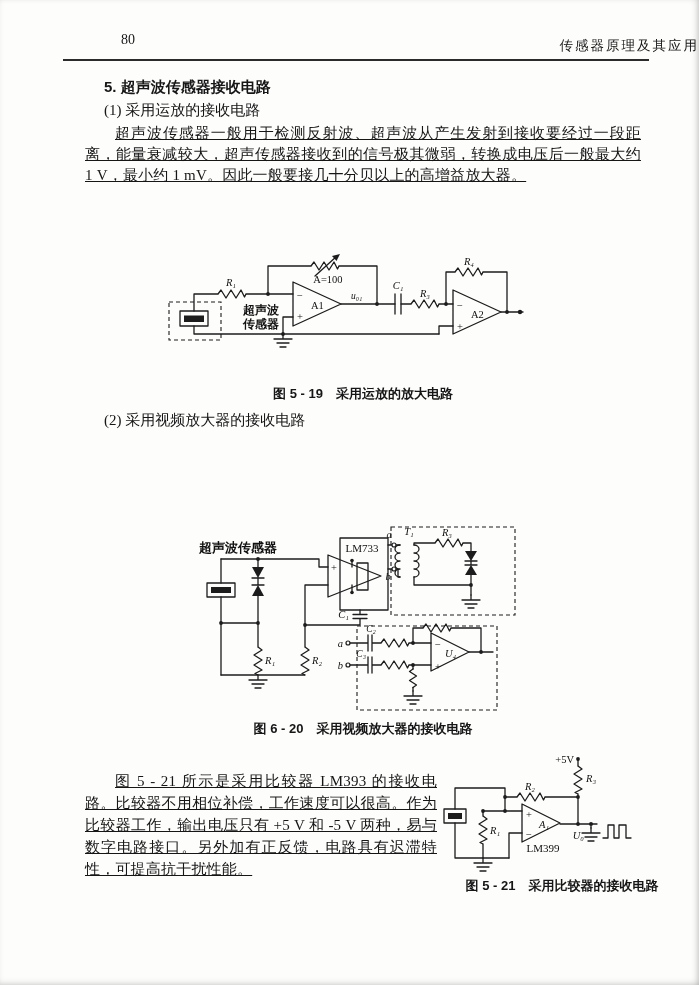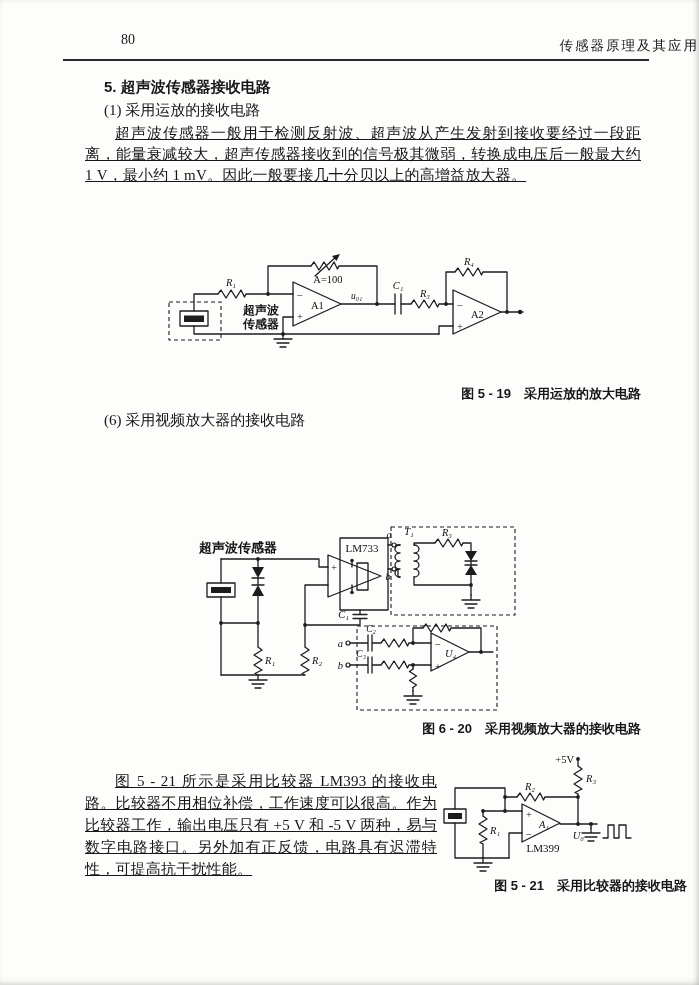--- a/index.html
+++ b/index.html
@@ -8,21 +8,21 @@
     font-family:"Liberation Serif","DejaVu Serif",serif; color:#161616;
     overflow:hidden; margin:0 auto;
     box-shadow: inset -4px 0 7px -3px rgba(0,0,0,.22), inset 0 -4px 7px -3px rgba(0,0,0,.15);
   }
   .hdr-num{position:absolute; left:88px; top:32px; font-size:14px;margin-left:33px;}
   .hdr-title{position:absolute; left:0; right:0; top:37px; text-align:right; font-size:13.5px; letter-spacing:2px;}
   .hdr-rule{position:absolute; left:63px; top:59px; width:586px; height:2px; background:#2b2b2b;}
   .h2{position:absolute; left:104px; top:78px; font-family:"Liberation Sans","DejaVu Sans",sans-serif; font-weight:bold; font-size:15px;}
   .sub{position:absolute; left:104px; font-size:15px;}
   .para{position:absolute; left:85px; width:556px; font-size:15px; text-align:justify; text-indent:2em; letter-spacing:.2px;text-decoration:underline;}
-  .cap{position:absolute; font-family:"Liberation Sans","DejaVu Sans",sans-serif; font-weight:bold; font-size:13px; text-align:right;}
+  .cap{position:absolute; font-family:"Liberation Sans","DejaVu Sans",sans-serif; font-weight:bold; font-size:13px; text-align:center;}
   .circuit{position:absolute;}
   .circuit .w{stroke:#1c1c1c; stroke-width:1.3; fill:none; stroke-linecap:round; stroke-linejoin:round;}
   .circuit .f{fill:#1c1c1c; stroke:none;}
   .circuit .oc{fill:#fdfdfc; stroke:#1c1c1c; stroke-width:1.2;}
   .circuit .dsh{stroke:#1c1c1c; stroke-width:1.1; fill:none; stroke-dasharray:4 3;}
   .circuit text{fill:#111; stroke:none; font-family:"Liberation Serif","DejaVu Serif",serif; font-style:italic; font-size:10.5px;}
   .circuit text.plain{font-style:normal;}
   .circuit text.cn{font-style:normal; font-weight:bold; font-family:"Liberation Sans","DejaVu Sans",sans-serif; font-size:12px;}
 </style>
 </head>
@@ -104,21 +104,21 @@
     <path class="w" d="M290,74 H276 V82"></path>
     <path class="w" d="M31,74 V82 M31,82 H276"></path>
     <circle class="f" cx="120" cy="82" r="1.9"></circle>
     <use href="#gnd" transform="translate(120,82)"></use>
     <path class="w" d="M338,60 H360"></path>
     <circle class="f" cx="344" cy="60" r="1.9"></circle>
     <circle class="f" cx="357" cy="60" r="2.2"></circle>
   </svg>
   <div class="cap" style="left:85px; top:385px; width:556px">图 5 - 19　采用运放的放大电路</div>
 
-  <div class="sub" style="top:411px">(6) 采用视频放大器的接收电路</div>
+  <div class="sub" style="top:411px">(2) 采用视频放大器的接收电路</div>
 
   <svg class="circuit" style="left:185px; top:523px" width="340" height="192" viewBox="0 0 340 192">
     <text class="cn" x="14" y="29" style="font-size:13px">超声波传感器</text>
 
     <g>
       <rect class="w" x="22" y="60" width="28" height="14"></rect>
       <rect class="f" x="26" y="64" width="20" height="6"></rect>
     </g>
     <path class="w" d="M36,60 V36 M36,74 V152"></path>
     <path class="w" d="M36,36 H134 M134,36 V44 H143"></path>

